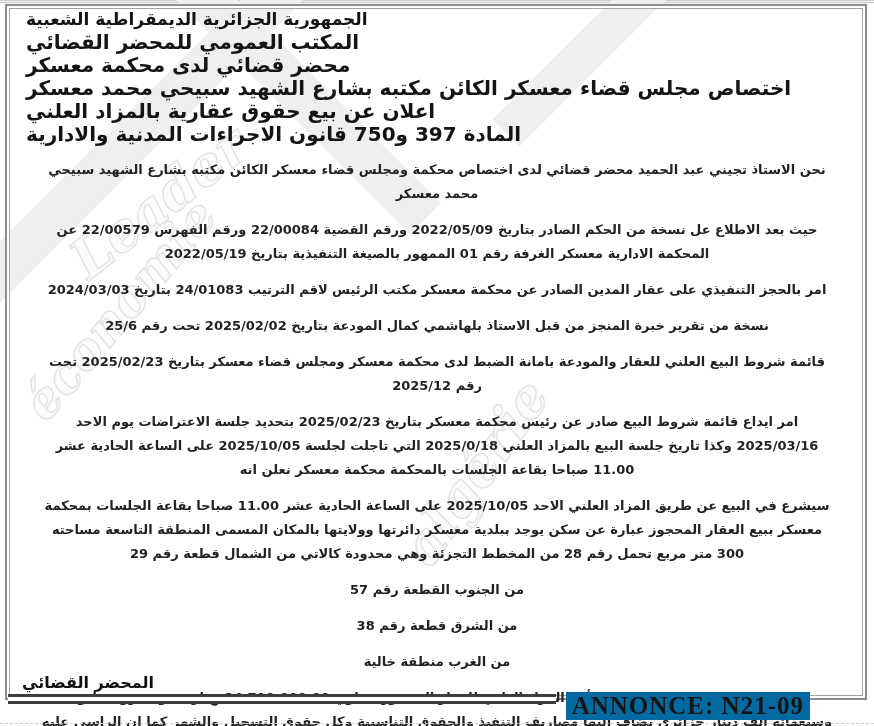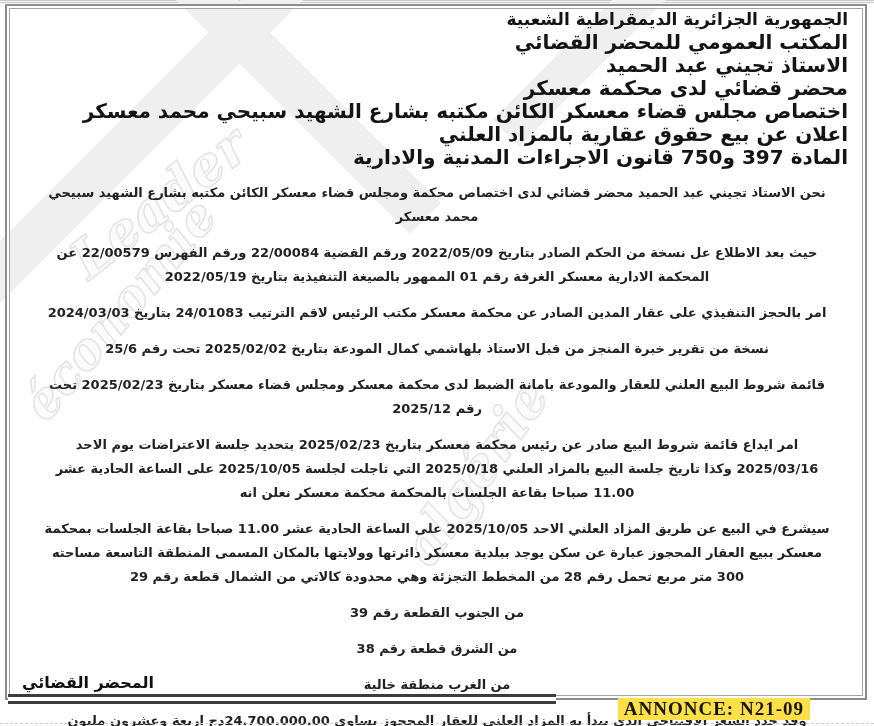--- a/index.html
+++ b/index.html
@@ -31,40 +31,40 @@
     position:absolute;
     font-family:"DejaVu Serif",serif;
     font-style:italic;font-weight:bold;
     color:#fbfbfb;
     -webkit-text-stroke:1.5px #e4e4e4;
     text-shadow:0 0 1px #e9e9e9;
     white-space:nowrap;
     direction:ltr;
   }
   .content{position:relative;z-index:1;padding:8px 26px 0 26px;color:#1c1c1c;}
-  .hdr{ text-align:right;font-weight:bold;color:#141414; }
+  .hdr{ text-align:left;font-weight:bold;color:#141414; }
   .hdr div{line-height:23px;}
   .h-lg{font-size:17px;}
   .h-md{font-size:20px;}
   .body-text{margin-top:12px;font-size:13px;font-weight:bold;line-height:24px;text-align:right;color:#222;}
   .body-text p{margin:12px;text-align:center;}
   .signature{
     position:absolute;left:22px;bottom:34px;z-index:2;
     font-size:16px;font-weight:bold;color:#111;margin-top:48px;
   }
   .footer-dline{
     position:absolute;left:8px;bottom:22px;width:548px;height:4px;z-index:2;
     border-top:3px solid #3c3c3c;border-bottom:3px solid #3c3c3c;
     background:#fff;
   }
   .footer-ref{
     position:absolute;right:64px;bottom:6px;z-index:3;
-    background:#fde047;padding:0 6px;
+    background:#0369a1;padding:0 6px;
     font-family:"Liberation Serif",serif;
-    font-weight:bold;font-size:19px;letter-spacing:1px;color:#161616;
+    font-weight:bold;font-size:25px;letter-spacing:1px;color:#161616;
     direction:ltr;
   }
   .scan-bottom{
     position:absolute;left:0;bottom:2px;width:100%;height:0;
     border-top:1px dashed #cfcfcf;z-index:1;
   }
 </style>
 </head>
 <body>
 
@@ -80,36 +80,35 @@
     <span class="wm-word" style="left:-15px;top:280px;font-size:50px;transform:rotate(-50deg);">économie</span>
     <span class="wm-word" style="left:370px;top:440px;font-size:54px;transform:rotate(-55deg);">algérie</span>
   </div>
 
   <div class="frame"></div>
 
   <div class="content">
     <div class="hdr">
       <div class="h-lg">الجمهورية الجزائرية الديمقراطية الشعبية</div>
       <div class="h-md">المكتب العمومي للمحضر القضائي</div>
-      <div class="h-md">الاستاذ تجيني عبد الحميد</div>
       <div class="h-md">محضر قضائي لدى محكمة معسكر</div>
       <div class="h-md">اختصاص مجلس قضاء معسكر الكائن مكتبه بشارع الشهيد سبيحي محمد معسكر</div>
       <div class="h-md">اعلان عن بيع حقوق عقارية بالمزاد العلني</div>
       <div class="h-md">المادة 397 و750 قانون الاجراءات المدنية والادارية</div>
     </div>
 
     <div class="body-text">
       <p>نحن الاستاذ تجيني عبد الحميد محضر قضائي لدى اختصاص محكمة ومجلس قضاء معسكر الكائن مكتبه بشارع الشهيد سبيحي محمد معسكر</p>
       <p>حيث بعد الاطلاع عل نسخة من الحكم الصادر بتاريخ 2022/05/09 ورقم القضية 22/00084 ورقم الفهرس 22/00579 عن المحكمة الادارية معسكر الغرفة رقم 01 الممهور بالصيغة التنفيذية بتاريخ 2022/05/19</p>
       <p>امر بالحجز التنفيذي على عقار المدين الصادر عن محكمة معسكر مكتب الرئيس لاقم الترتيب 24/01083 بتاريخ 2024/03/03</p>
       <p>نسخة من تقرير خبرة المنجز من قبل الاستاذ بلهاشمي كمال المودعة بتاريخ 2025/02/02 تحت رقم 25/6</p>
       <p>قائمة شروط البيع العلني للعقار والمودعة بامانة الضبط لدى محكمة معسكر ومجلس قضاء معسكر بتاريخ 2025/02/23 تحت رقم 2025/12</p>
       <p>امر ايداع قائمة شروط البيع صادر عن رئيس محكمة معسكر بتاريخ 2025/02/23 بتحديد جلسة الاعتراضات يوم الاحد 2025/03/16 وكذا تاريخ جلسة البيع بالمزاد العلني 2025/0/18 التي تاجلت لجلسة 2025/10/05 على الساعة الحادية عشر 11.00 صباحا بقاعة الجلسات بالمحكمة محكمة معسكر نعلن انه</p>
       <p>سيشرع في البيع عن طريق المزاد العلني الاحد 2025/10/05 على الساعة الحادية عشر 11.00 صباحا بقاعة الجلسات بمحكمة معسكر ببيع العقار المحجوز عبارة عن سكن يوجد ببلدية معسكر دائرتها وولايتها بالمكان المسمى المنطقة التاسعة مساحته 300 متر مربع تحمل رقم 28 من المخطط التجزئة وهي محدودة كالاتي من الشمال قطعة رقم 29</p>
-      <p>من الجنوب القطعة رقم 39</p>
+      <p>من الجنوب القطعة رقم 57</p>
       <p>من الشرق قطعة رقم 38</p>
       <p>من الغرب منطقة خالية</p>
       <p>وقد حدد السعر الافتتاحي الذي يبدأ به المزاد العلني للعقار المحجوز يساوي 24.700.000.00دج اربعة وعشرون مليون وسبعمائة الف دينار جزائري يضاف اليها مصاريف التنفيذ والحقوق التناسبية وكل حقوق التسجيل والشهر كما ان الراسي عليه المزاد ملزم بدفع خمس الثمن والمصاريف والرسوم المستحقة حالا ويدفع المبلغ الباقي في اجل اقصاه ثمانية 08 ايام بامانة ضبط المحكمة واضافة الى ذلك سيتم البيع طبقا لدفتر الشروط المذكورة اعلاه مع وجوب الدفع بواسطة شيك وتبرير مصدر الاموال وللمزيد من المعلومات وللاطلاع على دفتر الشروط يرجى الاتصال بامانة ضبط محكمة معسكر او بمكتب المحضر القضائي في العنوان المذكور اعلاه</p>
     </div>
   </div>
 
   <div class="signature">المحضر القضائي</div>
 
   <div class="footer-dline"></div>
   <div class="footer-ref">ANNONCE: N21-09</div>

